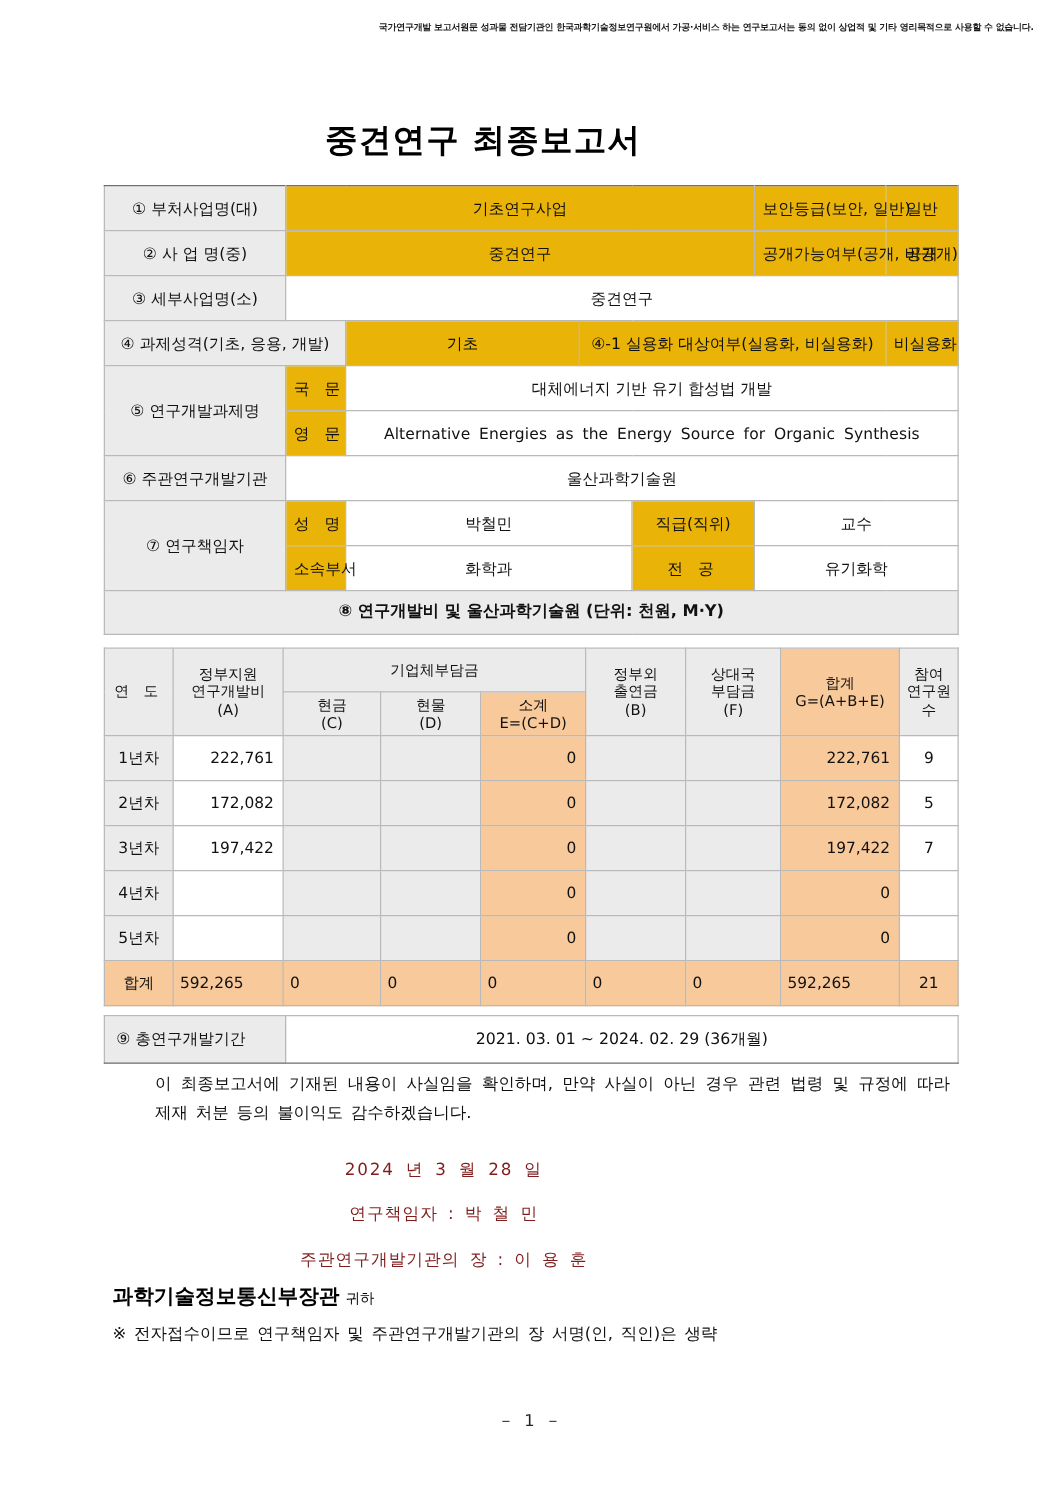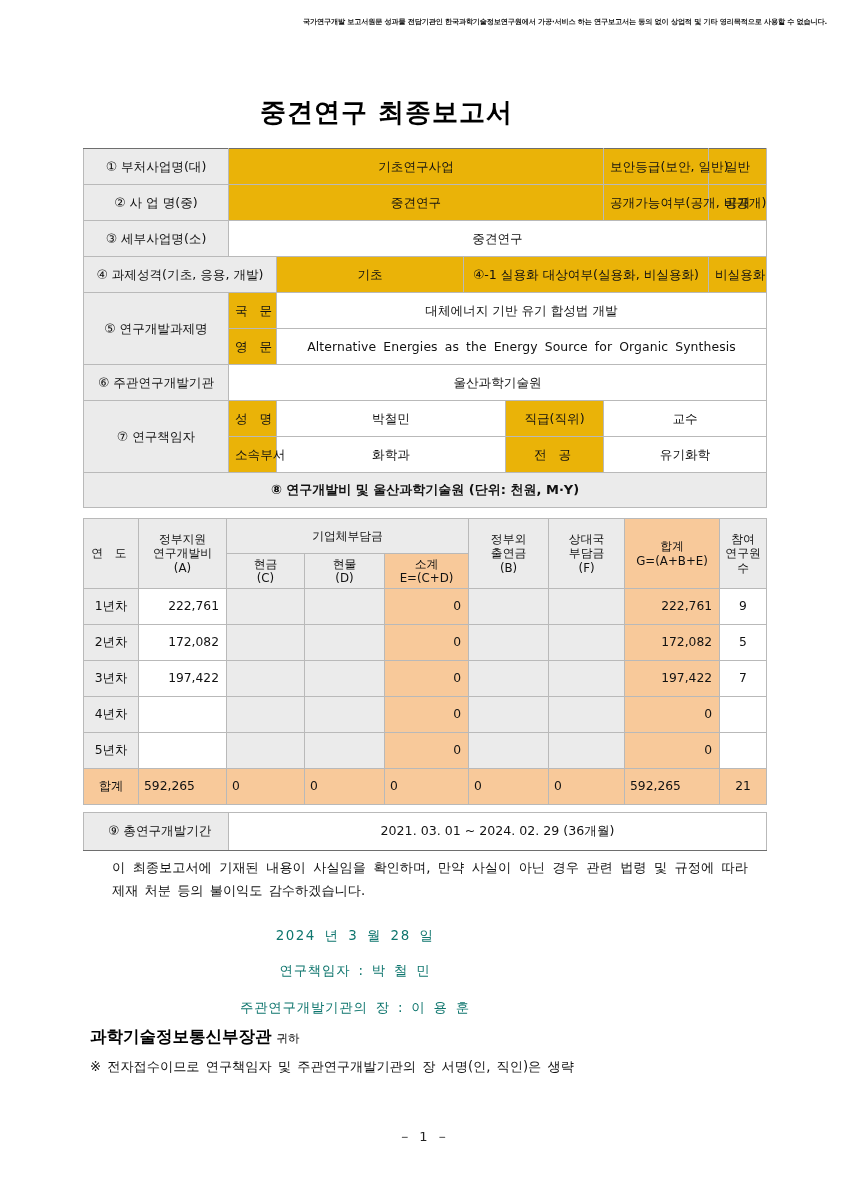--- a/index.html
+++ b/index.html
@@ -171,45 +171,45 @@
   }
   .period-table td {
     border: 1px solid #b9b9b9;
     height: 35px;
     text-align: center;
     vertical-align: middle;
   }
   .period-table td.lbl {
     background: #ebebeb;
     text-align: left;
-    padding-left: 24px;
+    padding-left: 9px;
   }
   .period-table td.bottom-line { border-bottom: 1.6px solid #6e6e6e; }
 
   
   .statement {
     position: absolute;
-    left: 112px;
+    left: 124px;
     top: 857px;
     width: 636px;
     font-size: 13.2px;
     line-height: 1.72;
     text-align: justify;
     color: #111;
     word-spacing: 2px;
   }
 
   
   .sig {
     position: absolute;
     left: 0;
     width: 710px;
     text-align: center;
     font-size: 13.4px;
-    color: #0f766e;
+    color: #7f1d1d;
     word-spacing: 3px;
   }
   .sig-date { top: 927px; letter-spacing: 1.5px; }
   .sig-pi   { top: 962px; letter-spacing: 0.8px; }
   .sig-head { top: 999px; letter-spacing: 0.8px; }
 
   
   .minister {
     position: absolute;
     left: 90px;

